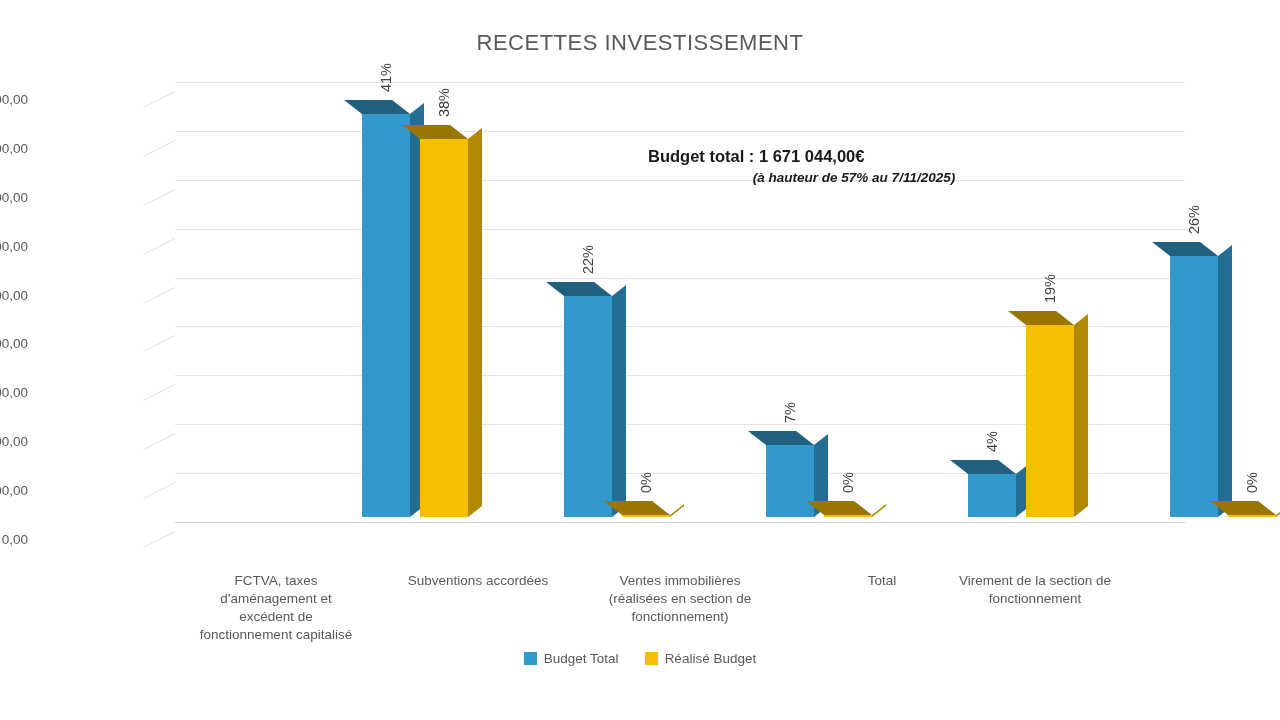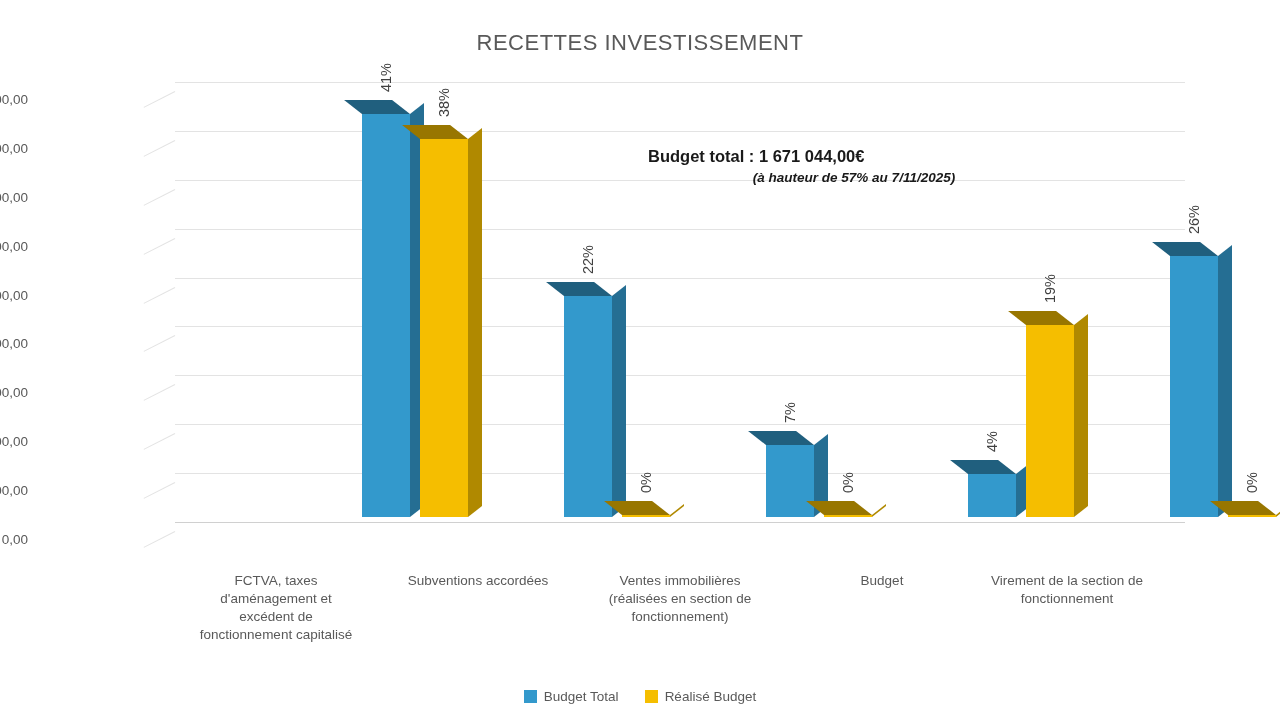--- a/index.html
+++ b/index.html
@@ -144,21 +144,21 @@
     font-style: italic;
     font-weight: bold;
     margin-top: 3px;
     text-align: center;
     padding-right: 18px;
   }
 
   .legend {
     position: absolute;
     left: 0;
-    top: 689px;
+    top: 651px;
     width: 1280px;
     display: flex;
     justify-content: center;
     align-items: center;
     gap: 26px;
     font-size: 13.5px;
     color: #595959;
   }
   .legend-item {
     display: flex;
@@ -296,23 +296,23 @@
       </div>
       <div class="cat" style="left: 237px; width: 202px; top: 0px;">
         <div>Subventions accordées</div>
       </div>
       <div class="cat" style="left: 439px; width: 202px; top: 0px;">
         <div>Ventes immobilières</div>
         <div>(réalisées en section de</div>
         <div>fonctionnement)</div>
       </div>
       <div class="cat" style="left: 641px; width: 202px; top: 0px;">
-        <div>Budget</div>
-      </div>
-      <div class="cat" style="left: 826px; width: 202px; top: 0px;">
+        <div>Total</div>
+      </div>
+      <div class="cat" style="left: 794px; width: 202px; top: 0px;">
         <div>Virement de la section de</div>
         <div>fonctionnement</div>
       </div>
     </div>
 
   <div class="callout">
     <div class="line1">Budget total : 1 671 044,00€</div>
     <div class="line3">(à hauteur de 57% au 7/11/2025)</div>
   </div>
 

